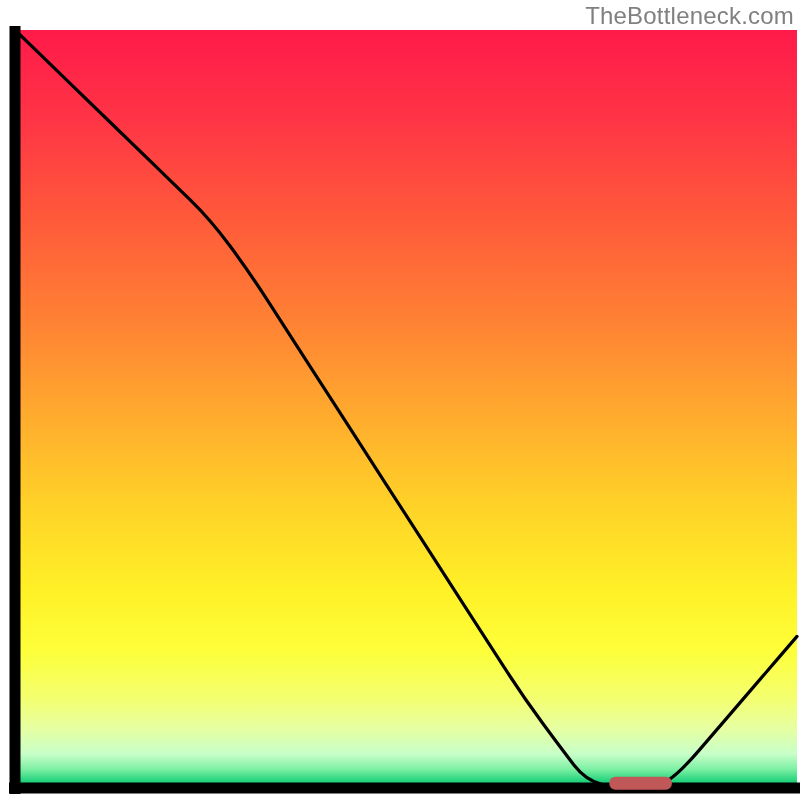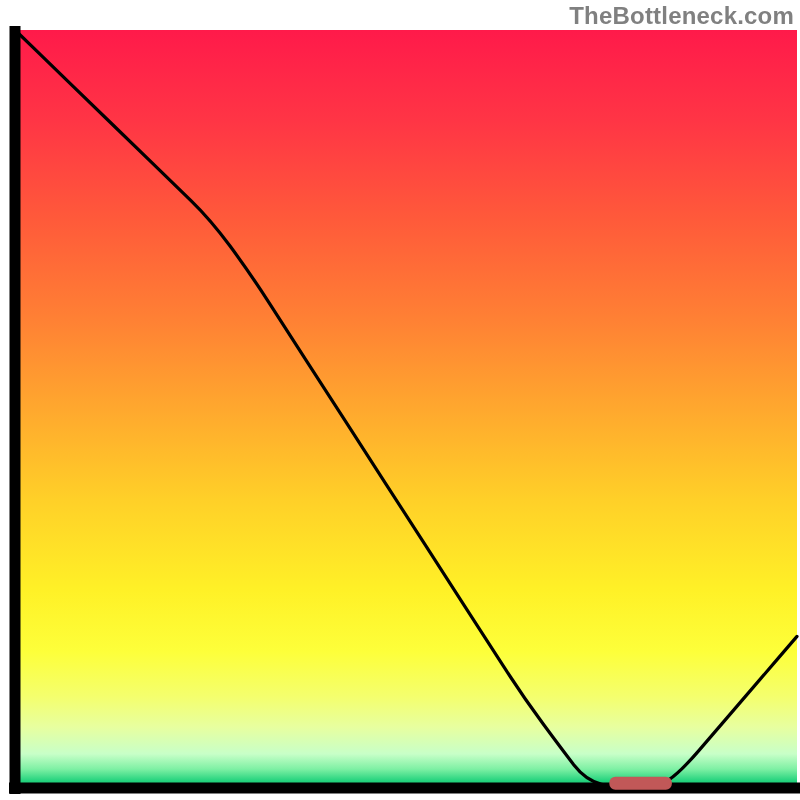--- a/index.html
+++ b/index.html
@@ -13,21 +13,21 @@
   .chart-wrap {
     position: relative;
     width: 800px;
     height: 800px;
   }
   .watermark {
     position: absolute;
     right: 6px;
     top: 2px;
     font-size: 24px;
-    font-weight: 700;
+    font-weight: 400;
     color: #808080;
     letter-spacing: 0.2px;
     pointer-events: none;
   }
   svg.chart {
     position: absolute;
     left: 0;
     top: 0;
   }
 </style>

